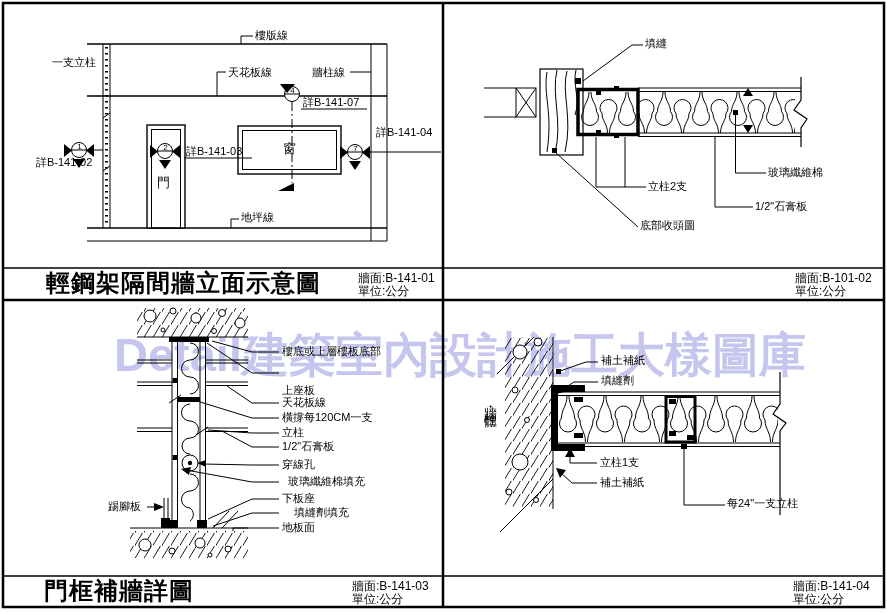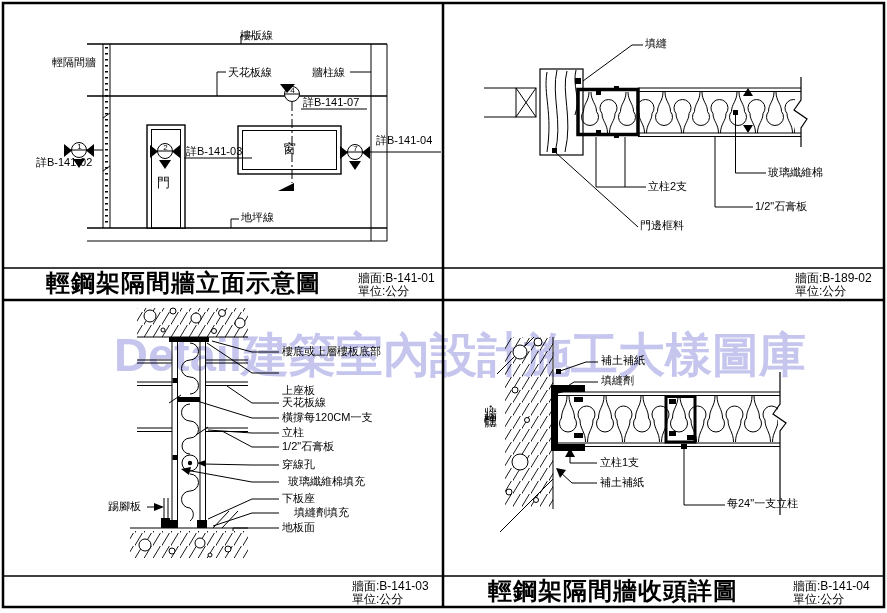--- a/index.html
+++ b/index.html
@@ -239,80 +239,80 @@
         <polygon points="570,448 565,457 575,457" fill="#000" stroke="none"></polygon>
         <polyline points="597,483 572,483 560,472"></polyline>
         <polygon points="556,468 566,470 560,478" fill="#000" stroke="none"></polygon>
         <rect x="681" y="444" width="6" height="5" fill="#000" stroke="none"></rect>
         <polyline points="684,449 684,505 725,505"></polyline>
       </g>
     </g>
   </svg>
 
   <div class="layer">
-    <div class="lbl" style="left:240px;top:29px">樓版線</div>
-    <div class="lbl" style="left:52px;top:56px">輕隔間牆</div>
+    <div class="lbl" style="left:255px;top:29px">樓版線</div>
+    <div class="lbl" style="left:52px;top:56px">一支立柱</div>
     <div class="lbl" style="left:228px;top:66px">天花板線</div>
     <div class="lbl" style="left:312px;top:66px">牆柱線</div>
     <div class="lbl" style="left:303px;top:96px">詳B-141-07</div>
     <div class="lbl" style="left:36px;top:156px">詳B-141-02</div>
     <div class="lbl" style="left:186px;top:145px">詳B-141-03</div>
-    <div class="lbl" style="left:376px;top:134px">詳B-141-04</div>
+    <div class="lbl" style="left:376px;top:126px">詳B-141-04</div>
     <div class="bub" style="left:74px;top:143px">1</div>
     <div class="bub" style="left:160px;top:144px">2</div>
     <div class="bub" style="left:350px;top:145px">7</div>
     <div class="bub" style="left:287px;top:87px">4</div>
     <div class="lbl big" style="left:157px;top:176px">門</div>
     <div class="lbl big" style="left:283px;top:142px">窗</div>
     <div class="lbl" style="left:241px;top:211px">地坪線</div>
     <div class="title" style="left:14px;top:270px">輕鋼架隔間牆立面示意圖</div>
     <div class="info" style="left:358px;top:272px">
       <div>牆面:B-141-01</div>
       <div>單位:公分</div>
     </div>
   </div>
 
   <div class="layer">
     <div class="lbl" style="left:645px;top:37px">填縫</div>
     <div class="lbl" style="left:648px;top:180px">立柱2支</div>
     <div class="lbl" style="left:768px;top:166px">玻璃纖維棉</div>
     <div class="lbl" style="left:755px;top:200px">1/2"石膏板</div>
-    <div class="lbl" style="left:640px;top:219px">門邊框料</div>
+    <div class="lbl" style="left:640px;top:219px">底部收頭圖</div>
     <div class="info" style="left:795px;top:272px">
-      <div>牆面:B-189-02</div>
+      <div>牆面:B-101-02</div>
       <div>單位:公分</div>
     </div>
   </div>
 
   <div class="layer">
     <div class="lbl" style="left:282px;top:345px">樓底或上層樓板底部</div>
     <div class="lbl" style="left:282px;top:384px">上座板</div>
     <div class="lbl" style="left:282px;top:396px">天花板線</div>
     <div class="lbl" style="left:282px;top:411px">橫撐每120CM一支</div>
     <div class="lbl" style="left:282px;top:426px">立柱</div>
     <div class="lbl" style="left:282px;top:440px">1/2"石膏板</div>
     <div class="lbl" style="left:282px;top:458px">穿線孔</div>
     <div class="lbl" style="left:288px;top:475px">玻璃纖維棉填充</div>
     <div class="lbl" style="left:282px;top:492px">下板座</div>
     <div class="lbl" style="left:294px;top:506px">填縫劑填充</div>
     <div class="lbl" style="left:282px;top:521px">地板面</div>
     <div class="lbl" style="left:108px;top:500px">踢腳板</div>
+    <div class="title" style="left:12px;top:578px">門框補牆詳圖</div>
     <div class="info" style="left:352px;top:580px">
       <div>牆面:B-141-03</div>
       <div>單位:公分</div>
     </div>
   </div>
 
   <div class="layer">
     <div class="lbl" style="left:601px;top:354px">補土補紙</div>
     <div class="lbl" style="left:601px;top:374px">填縫劑</div>
     <div class="lbl" style="left:600px;top:456px">立柱1支</div>
     <div class="lbl" style="left:600px;top:476px">補土補紙</div>
     <div class="lbl" style="left:727px;top:497px">每24"一支立柱</div>
     <div class="lbl vert" style="left:483px;top:396px">牆・柱體</div>
-    <div class="title" style="left:456px;top:578px">輕鋼架隔間牆收頭詳圖</div>
     <div class="info" style="left:793px;top:580px">
       <div>牆面:B-141-04</div>
       <div>單位:公分</div>
     </div>
   </div>
 
 </div>
 
 </body></html>

